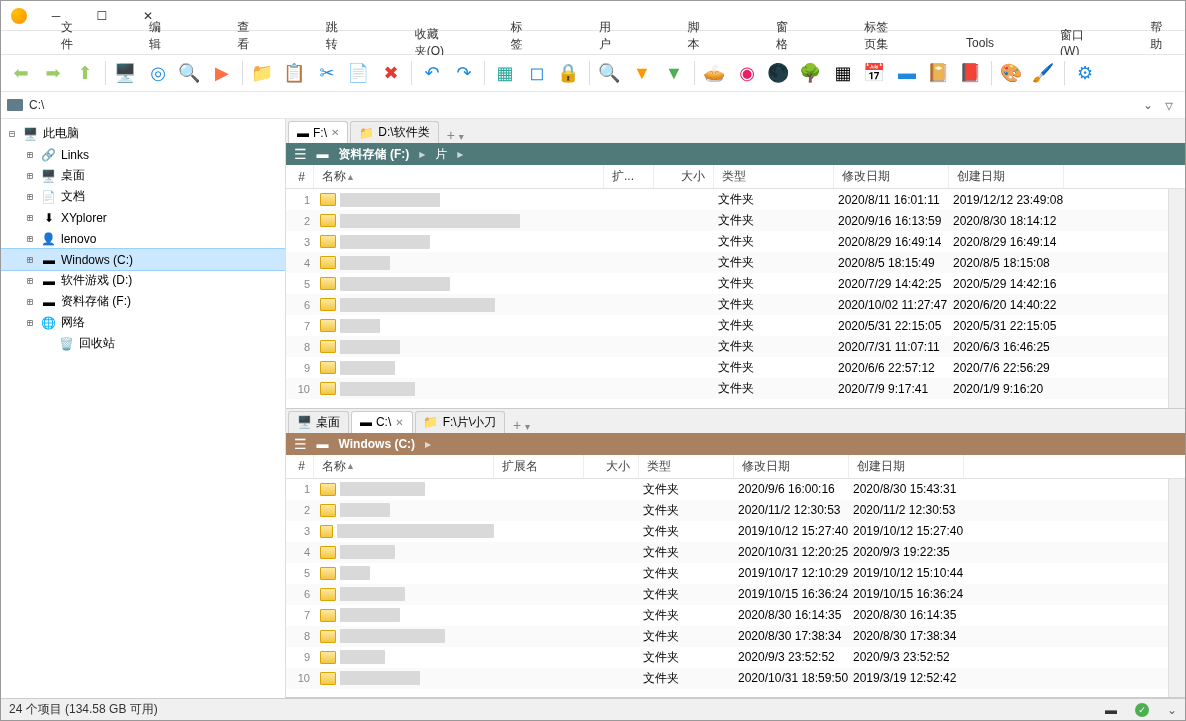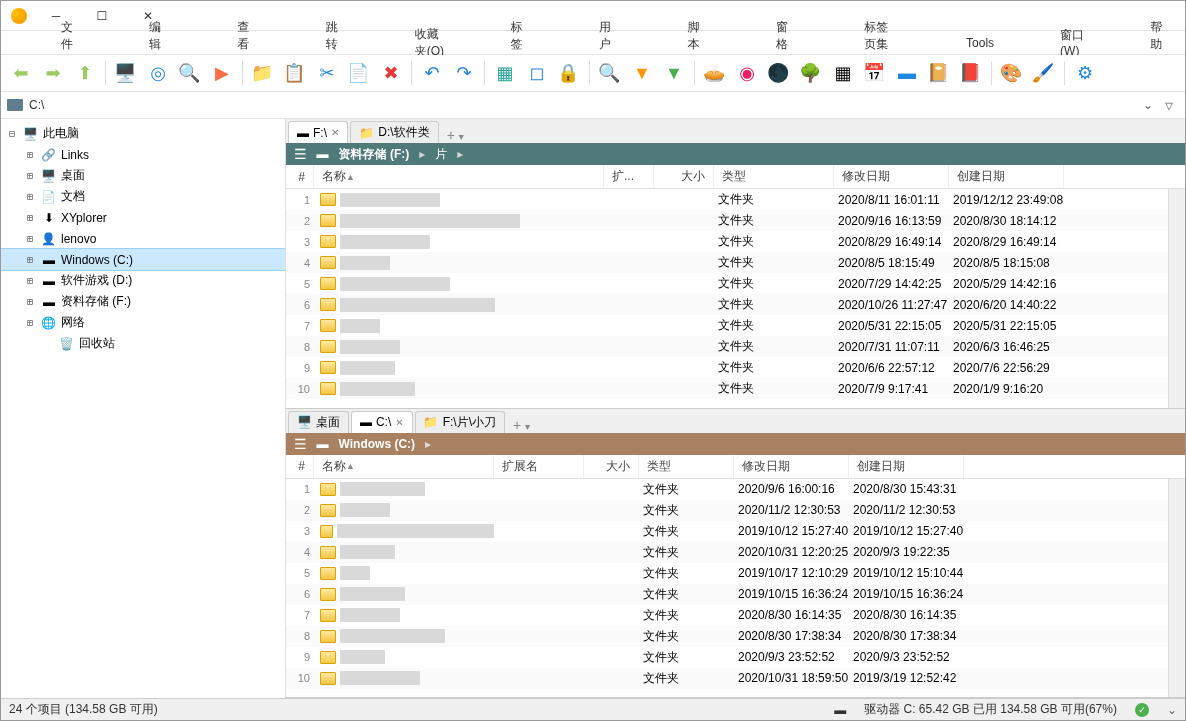--- a/index.html
+++ b/index.html
@@ -283,21 +283,21 @@
             </div>
             <div class="row">
               <div class="c-num">6</div>
       <div class="c-name" style="width:290px">
                 <div class="folder-ic"></div>
                 <div class="blurred" style="width:155px">████</div>
               </div>
       <div style="width:50px"></div>
       <div style="width:60px"></div>
       <div style="width:120px;padding-left:4px">文件夹</div>
-      <div style="width:115px;padding-left:4px">2020/10/26 11:27:47</div>
+      <div style="width:115px;padding-left:4px">2020/10/02 11:27:47</div>
       <div style="width:115px;padding-left:4px">2020/6/20 14:40:22</div>
             </div>
             <div class="row">
               <div class="c-num">7</div>
       <div class="c-name" style="width:290px">
                 <div class="folder-ic"></div>
                 <div class="blurred" style="width:40px">████</div>
               </div>
       <div style="width:50px"></div>
       <div style="width:60px"></div>
@@ -504,16 +504,15 @@
         <div class="scrollbar-v"></div>
       </div>
     </div>
   </div>
 </div>
 
 <div class="statusbar">
   <span>24 个项目 (134.58 GB 可用)</span>
   <span class="spacer"></span>
   <span>▬</span>
-  <span>驱动器 C:  65.42 GB 已用  134.58 GB 可用(67%)</span>
   <span class="status-ok">✓</span>
   <span style="color:#666">⌄</span>
 </div>
 
 </body></html>

